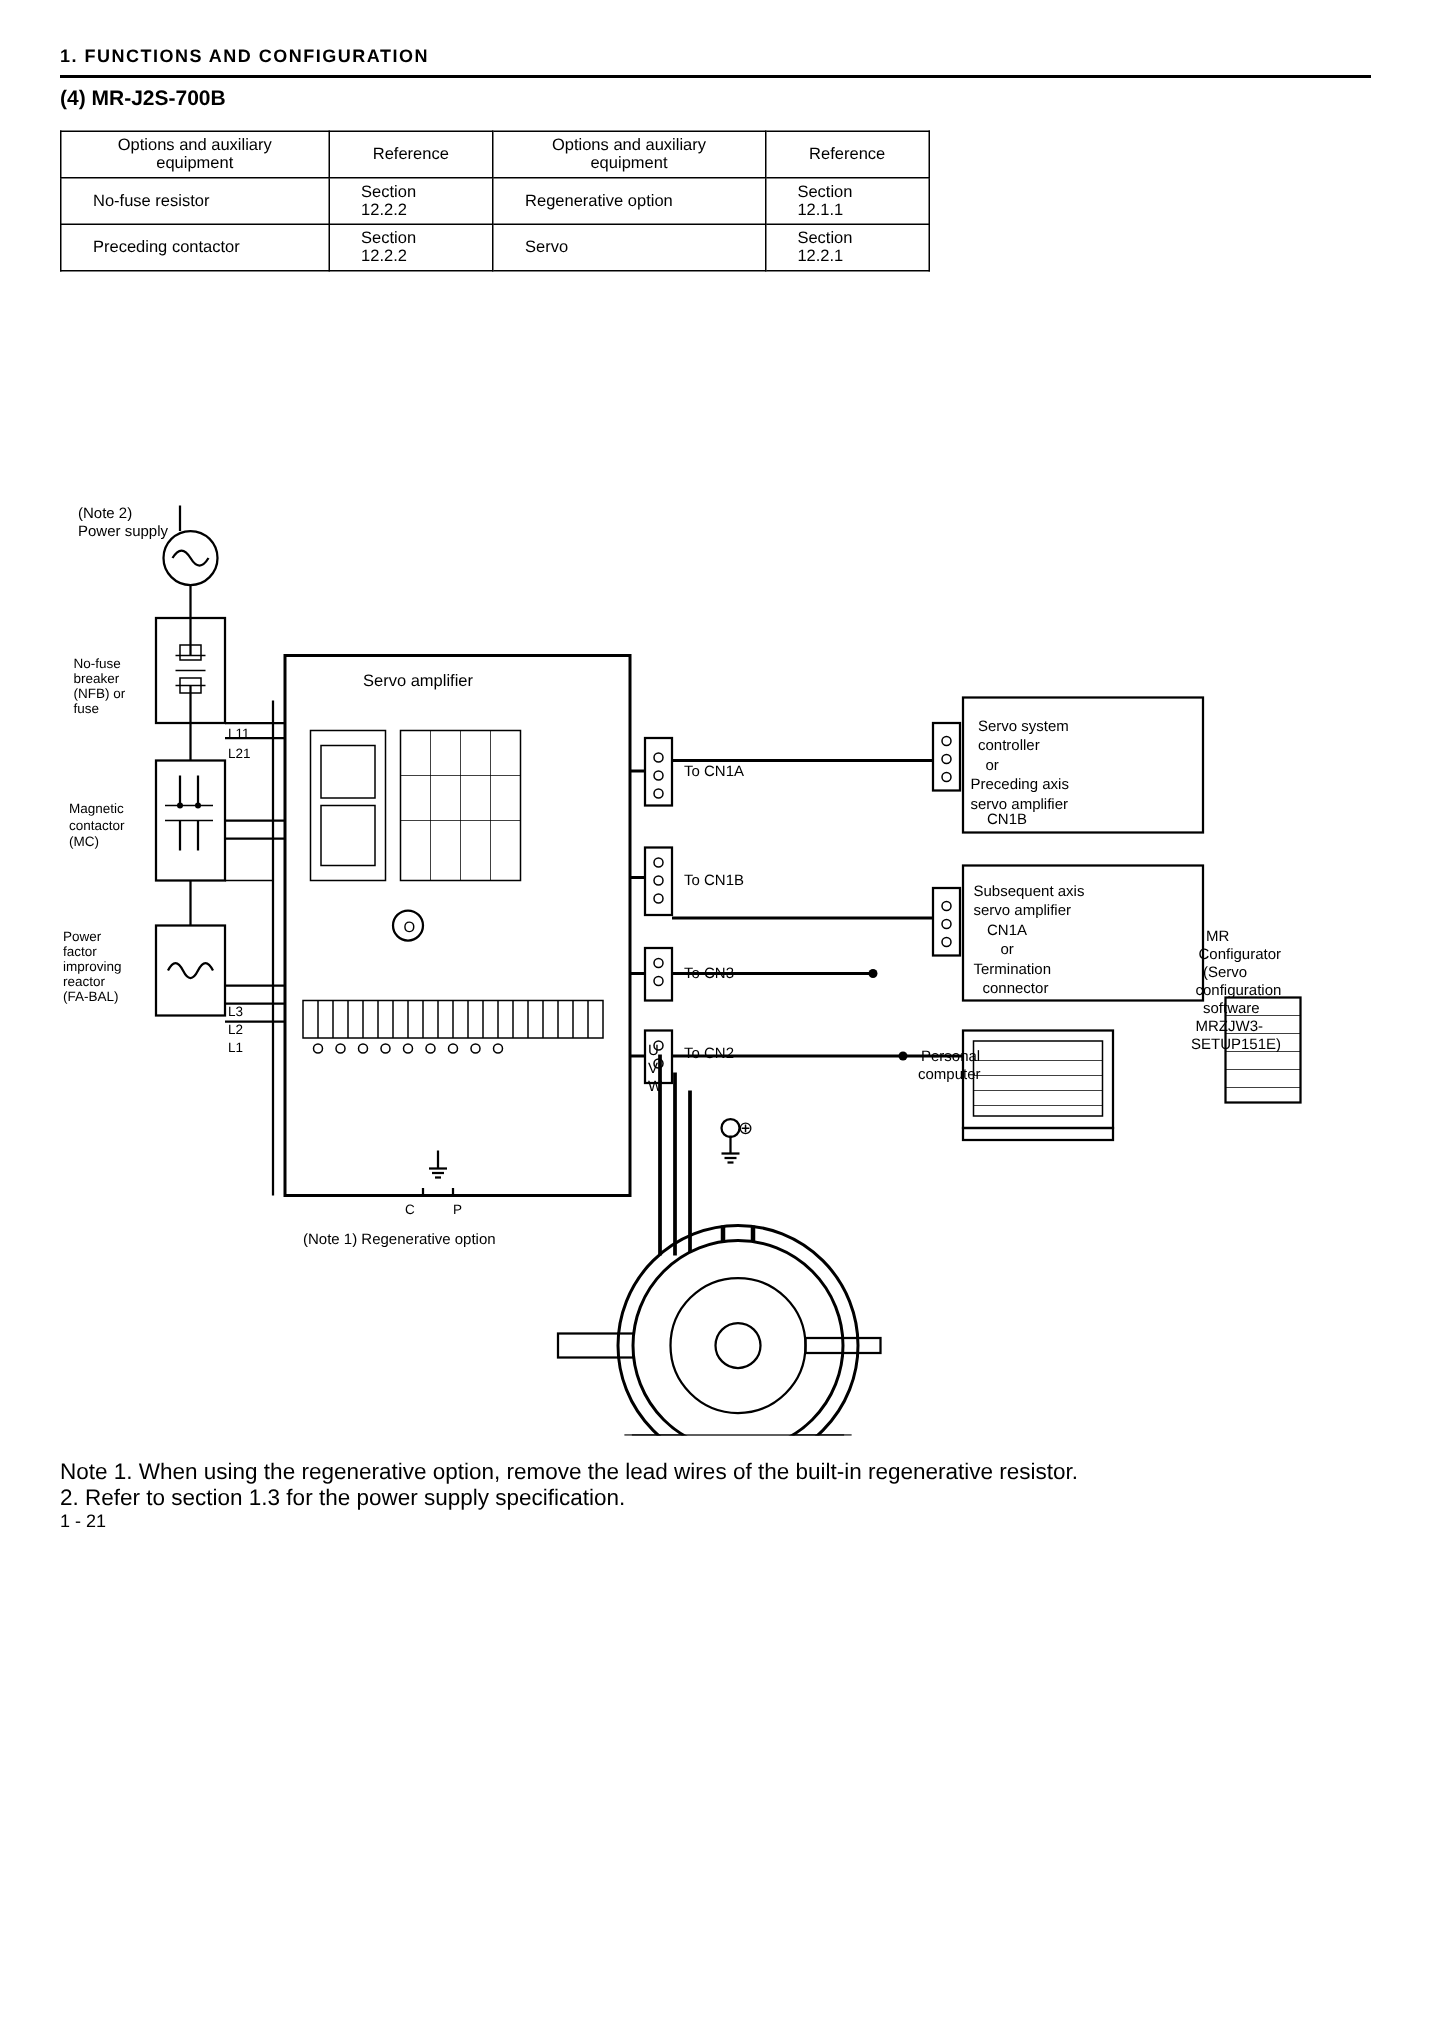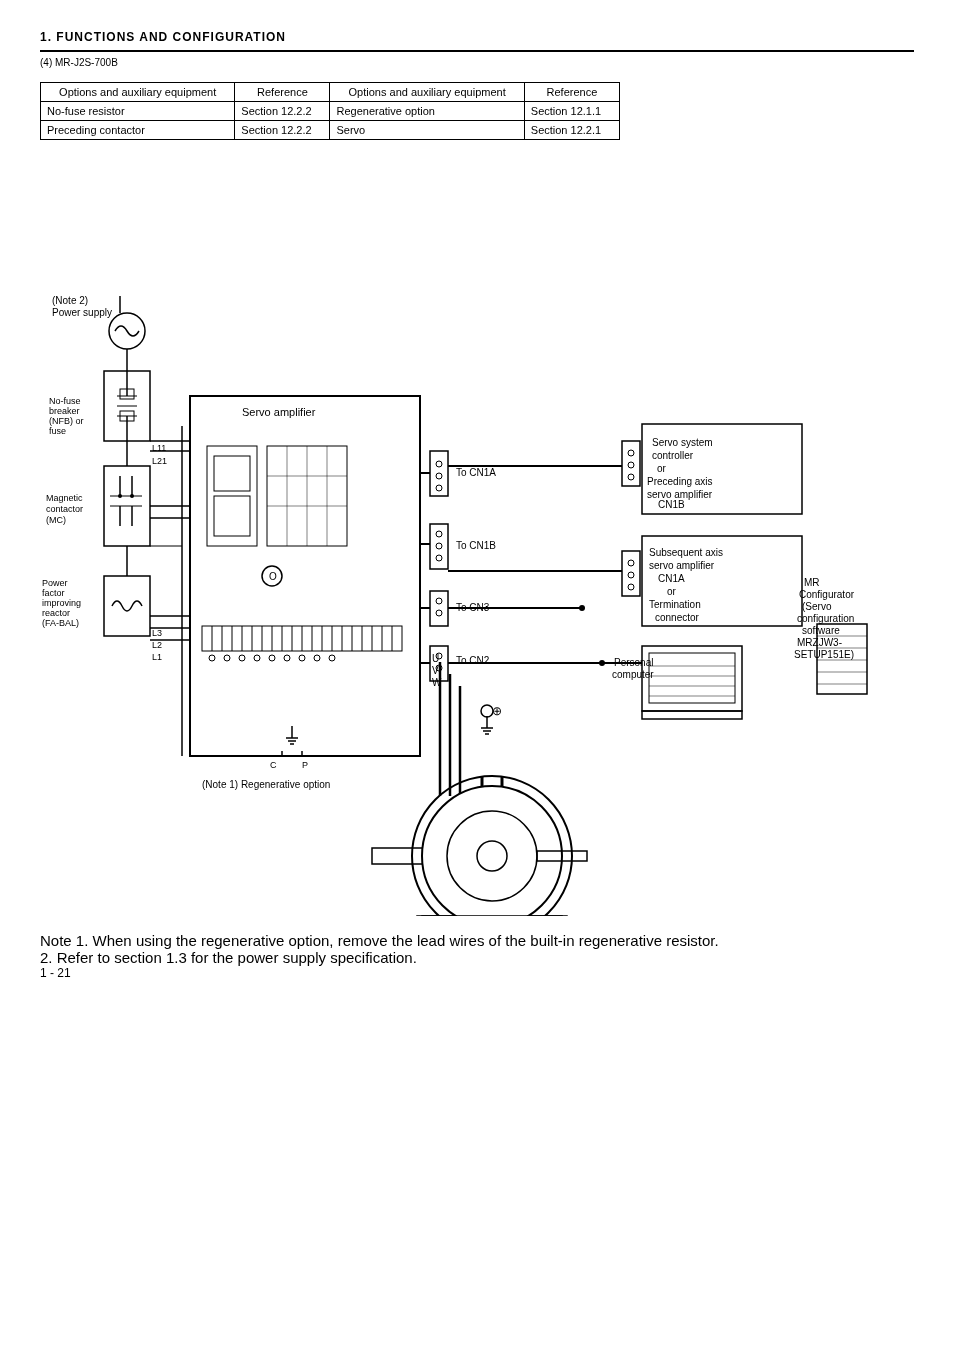--- a/index.html
+++ b/index.html
@@ -14,37 +14,37 @@
     }
     h1.page-title {
       font-size: 12px;
       font-weight: bold;
       border-bottom: 2px solid #000;
       padding-bottom: 6px;
       margin-bottom: 5px;
       letter-spacing: 1px;
     }
     .subtitle {
-      font-size: 10px;
-      font-weight: normal;
+      font-size: 14px;
+      font-weight: bold;
       margin-bottom: 14px;
     }
     .table-area {
       display: flex;
       justify-content: flex-start;
       margin-bottom: 16px;
     }
     .ref-table {
       border-collapse: collapse;
       font-size: 11px;
       width: 580px;
     }
     .ref-table td, .ref-table th {
       border: 1px solid #000;
-      padding: 3px 6px;
+      padding: 3px 21px;
     }
     .ref-table th {
       background: #fff;
       font-weight: normal;
       text-align: center;
     }
     .diagram-area {
       position: relative;
       width: 870px;
       height: 760px;

